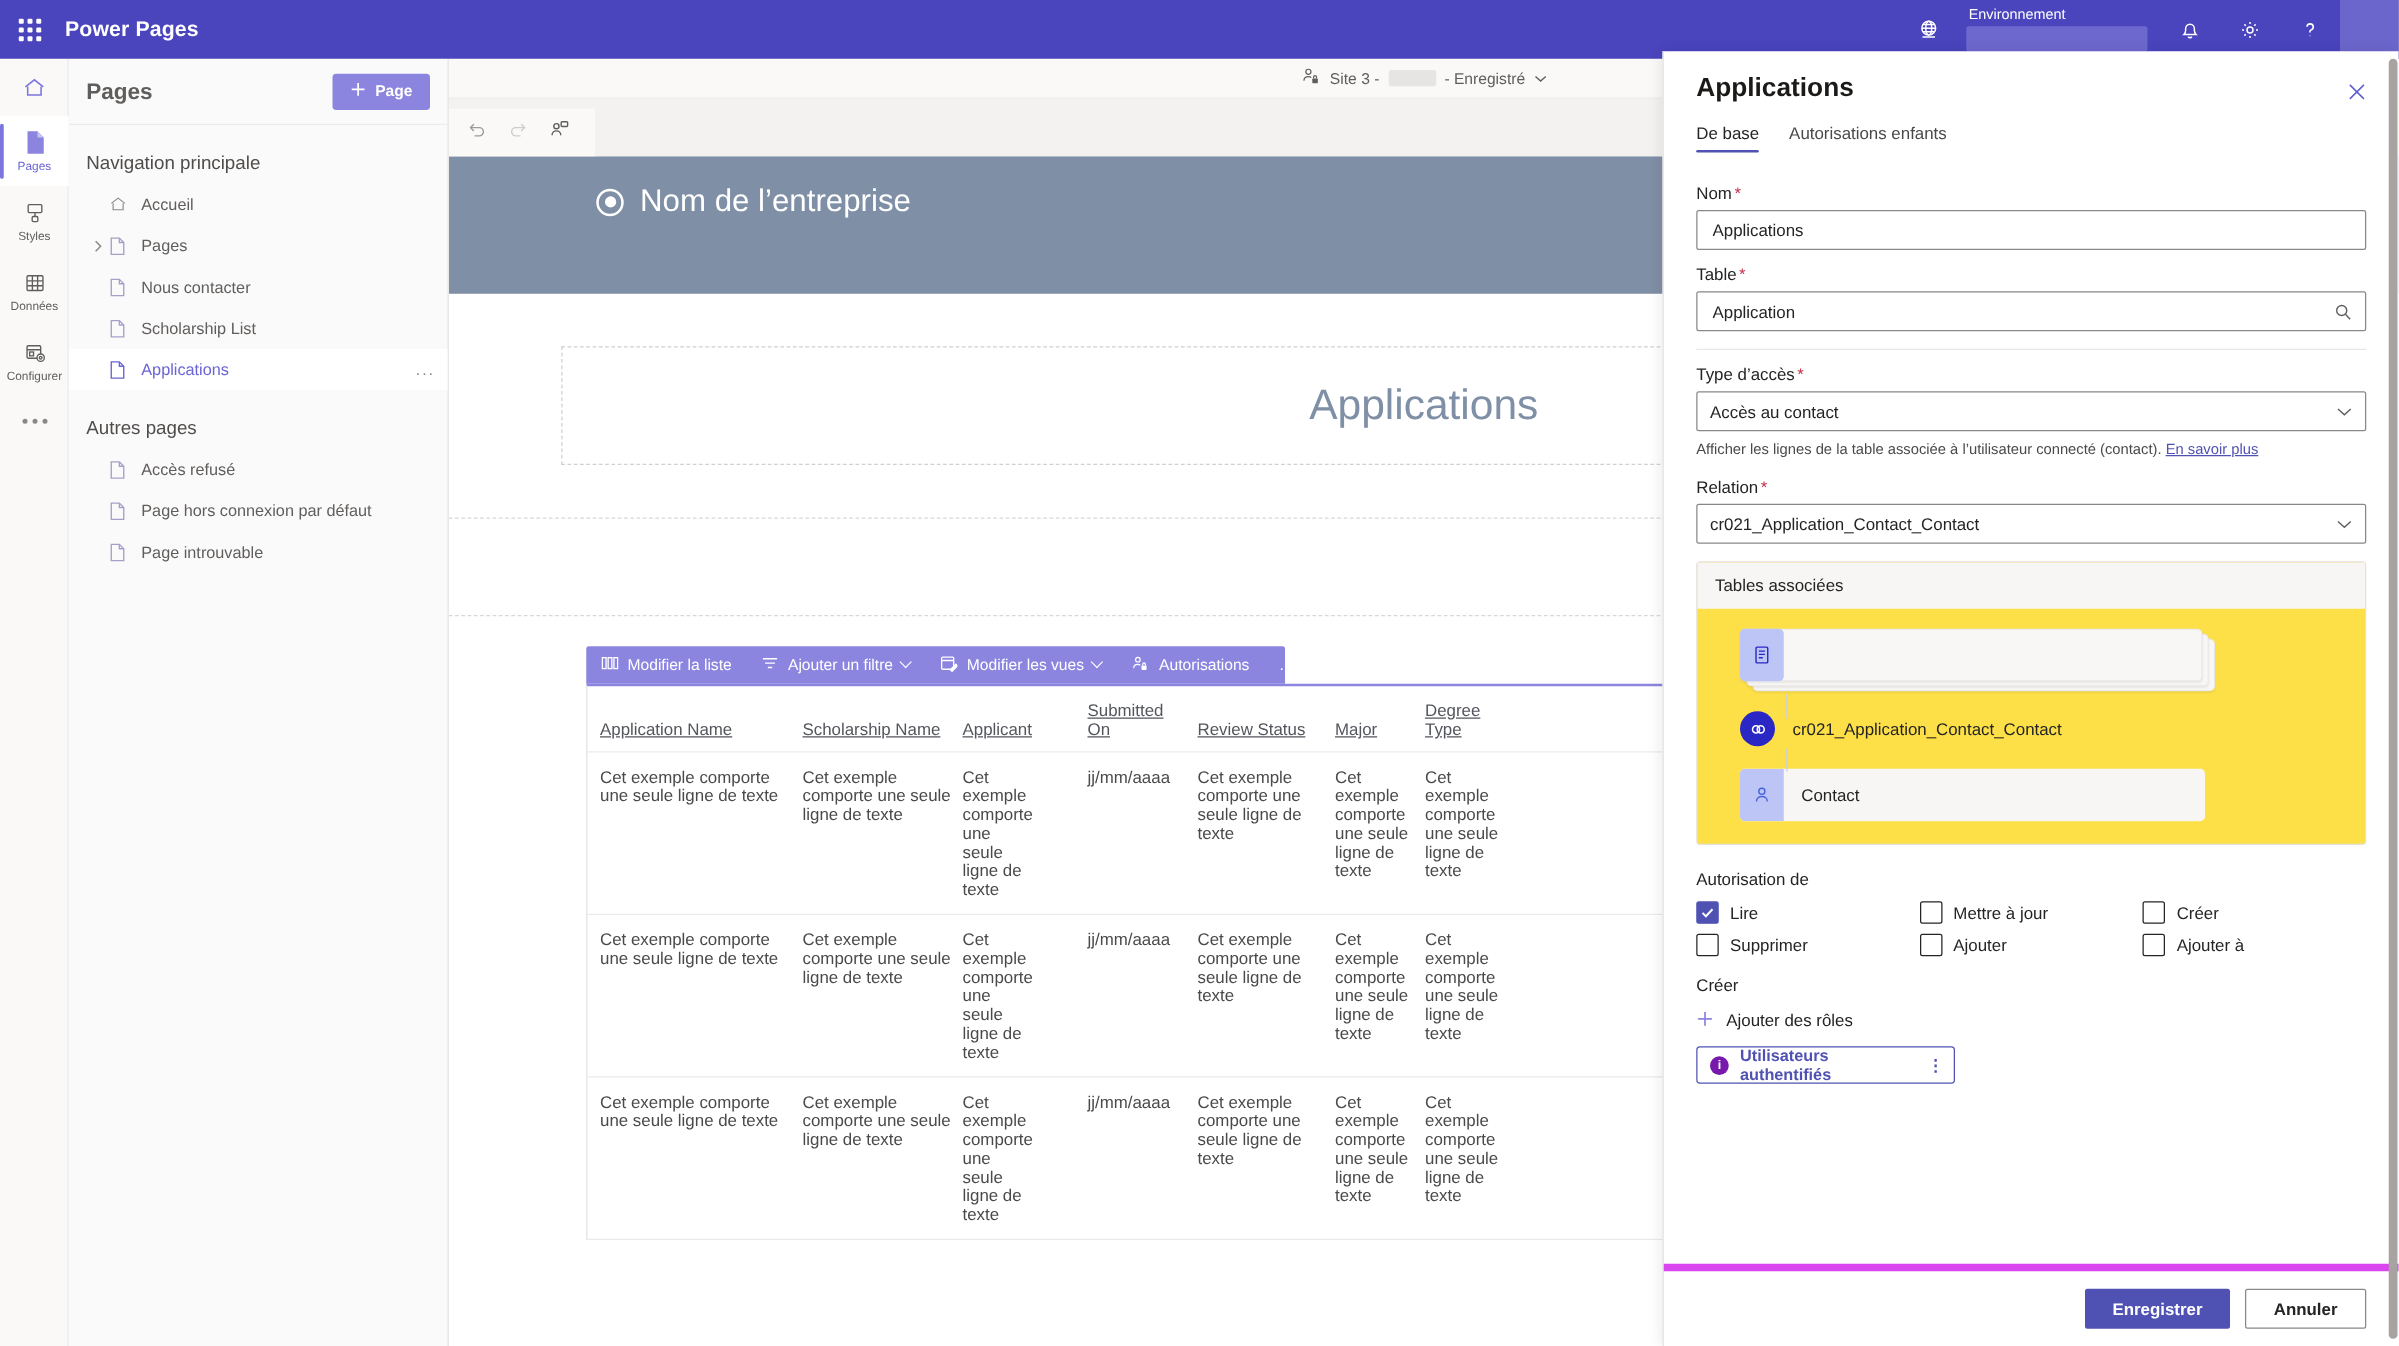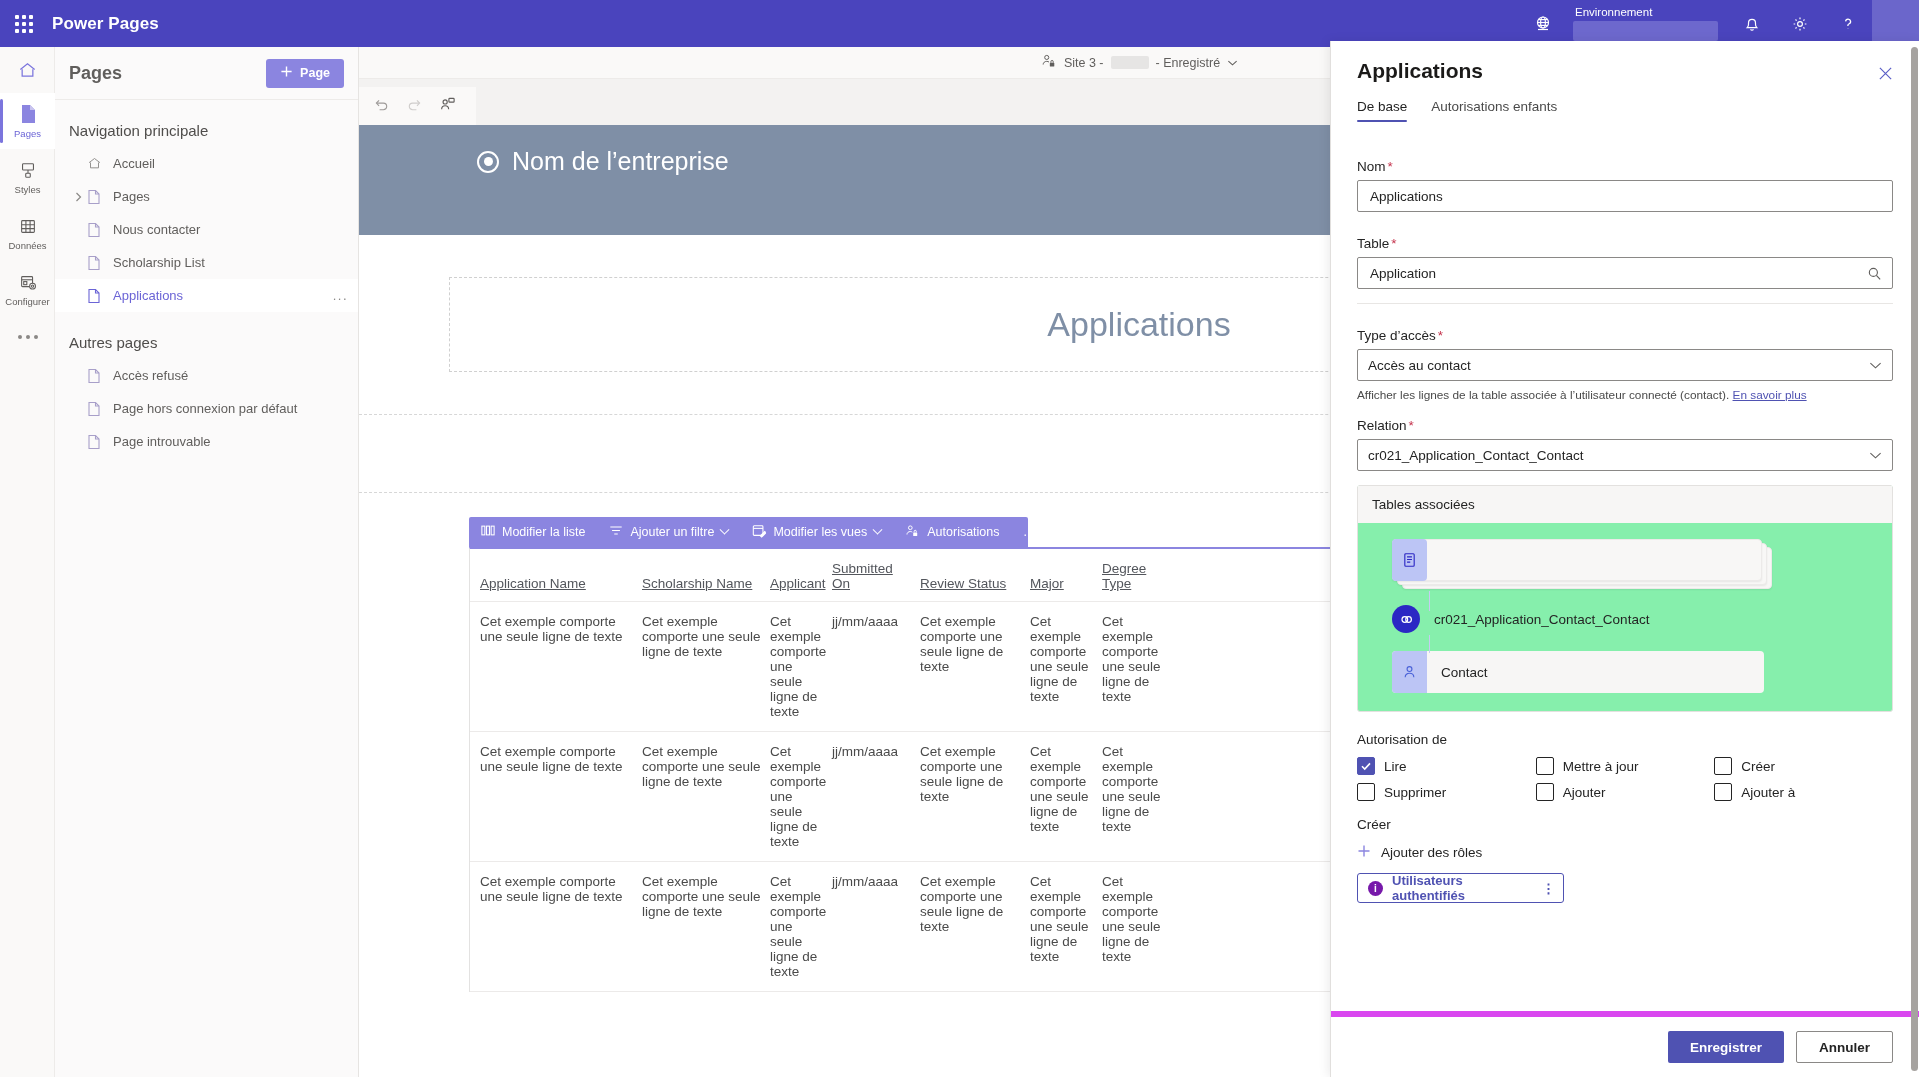--- a/index.html
+++ b/index.html
@@ -148,21 +148,21 @@
     font-size: 13.5px; color: #4a4a4a;
   }
   .lt-row { display: flex; border-bottom: 1px solid #eceae9; }
   .lt-row.head { align-items: flex-end; }
   .lt-cell { padding: 12px 8px 12px 0; }
   .lt-row.head .lt-cell { padding-bottom: 10px; }
   .lt-row.head span { text-decoration: underline; color: #53565c; cursor: pointer; }
   .c0 { width: 172px; padding-left: 10px; }
   .c1 { width: 128px; }
   .c2 { width: 62px; }
-  .c3 { width: 88px; }
+  .c3 { width: 88px; margin-left: 38px; }
   .c4 { width: 110px; }
   .c5 { width: 72px; }
   .c6 { width: 80px; }
 
   
   .canvas-fade {
     position: absolute; top: 0; right: 0; width: 80px; height: 100%;
     background: linear-gradient(to right, rgba(255,255,255,0), #ffffff 78%);
     pointer-events: none; z-index: 6;
   }
@@ -180,38 +180,38 @@
     position: absolute; right: 18px; top: 16px; width: 32px; height: 32px;
     display: flex; align-items: center; justify-content: center; cursor: pointer; color: #5b5fc7;
   }
   .tabs { display: flex; gap: 24px; padding: 16px 26px 0 26px; border-bottom: 1px solid transparent; }
   .tab { font-size: 13.5px; color: #4a4a4a; padding-bottom: 8px; cursor: pointer; position: relative; }
   .tab.active { color: #242424; font-weight: normal; }
   .tab.active::after {
     content: ""; position: absolute; bottom: 0; left: 0; right: 0; height: 2px; background: #4f52b2; border-radius: 2px;
   }
   .panel-body { flex: 1; overflow: hidden; padding: 12px 26px 0 26px; }
-  .fld-label { font-size: 13.5px; color: #242424; margin: 24px 0 6px 0; }
+  .fld-label { font-size: 13.5px; color: #242424; margin: 12px 0 6px 0; }
   .req { color: #c4314b; margin-left: 2px; }
   .inp {
     width: 100%; height: 32px; border: 1px solid #8a8886; border-radius: 2px;
     background: #fff; font-size: 13.5px; color: #242424; padding: 0 10px;
     display: flex; align-items: center; justify-content: space-between;
     font-family: "Liberation Sans", sans-serif;
   }
   .inp input {
     border: none; outline: none; width: 100%; font-size: 13.5px; color: #242424;
     font-family: "Liberation Sans", sans-serif; background: transparent;
   }
   .inp .aff { color: #605e5c; display: flex; align-items: center; flex-shrink: 0; }
   .helper { font-size: 11.8px; color: #4a4a4a; margin-top: 7px; }
   .helper a { color: #4f52b2; }
   .divider { height: 1px; background: #e8e6e4; margin: 14px 0 4px 0; }
 
-  .rel-box { border: 1px solid #e3e1df; border-radius: 3px; margin-top: 14px; background: #86efac; }
+  .rel-box { border: 1px solid #e3e1df; border-radius: 3px; margin-top: 14px; background: #fde047; }
   .rel-box-head { background: #f7f6f5; padding: 11px 14px; font-size: 13.5px; color: #242424; }
   .rel-graph { padding: 16px 14px 18px 14px; position: relative; }
   .stack { position: relative; height: 54px; margin-left: 20px; }
   .stack .sheet {
     position: absolute; height: 42px; border-radius: 4px; background: #f8f7f6;
     border: 1px solid #eceae9; box-shadow: 0 1px 2px rgba(0,0,0,.07);
   }
   .s1 { left: 10px; top: 8px; width: 370px; }
   .s2 { left: 5px; top: 4px; width: 370px; }
   .s3 { left: 0px; top: 0px; width: 370px; background: #fafafa; }

